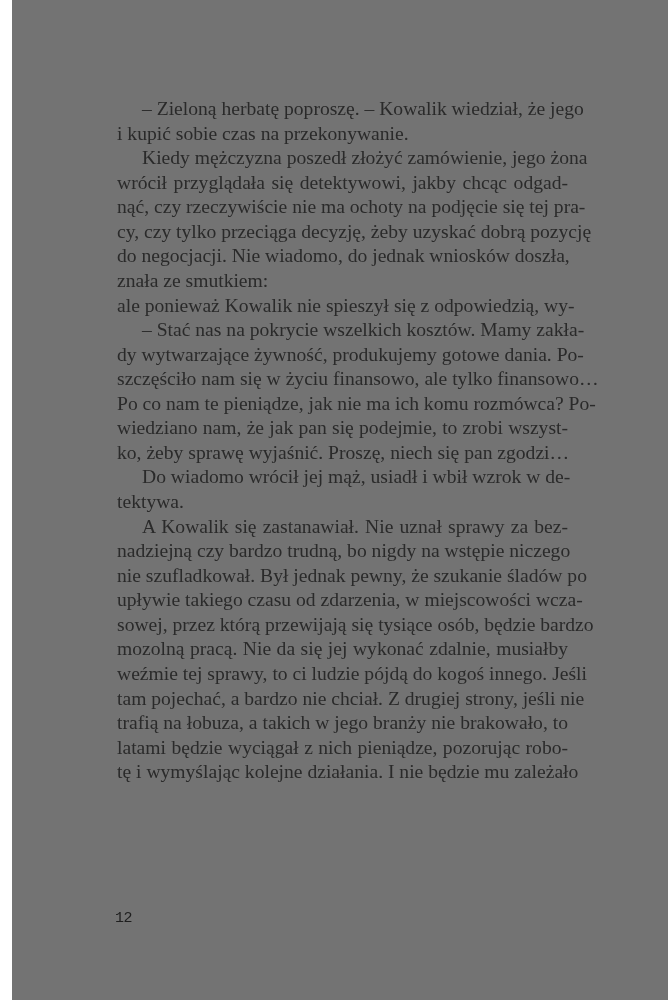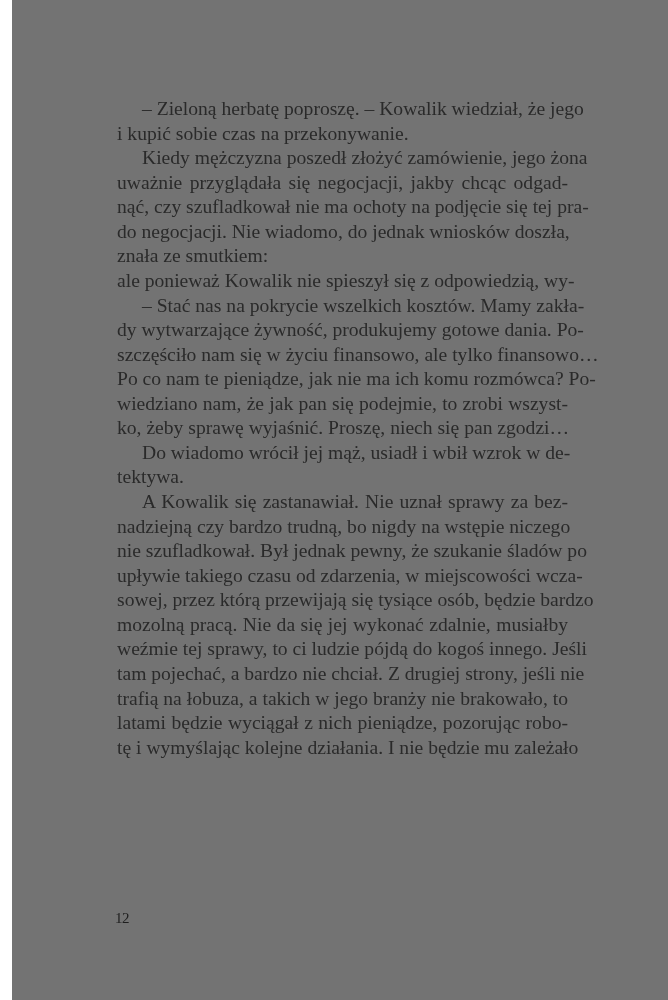--- a/index.html
+++ b/index.html
@@ -42,42 +42,43 @@
   .line.last {
     text-align-last: left;
   }
   .line.indent {
     padding-left: 25px;
   }
   .page-number {
     position: absolute;
     left: 103px;
     top: 910px;
-    font-family: Liberation Serif, serif;
+    font-family: Liberation Mono, monospace;
     font-size: 15px;
     font-weight: 500;
     color: #1e1e1e;
     letter-spacing: -0.5px;
   }
 </style>
 </head>
 <body>
 
 <div class="page">
   <div class="text-block">
 
     <div>
       <span class="line indent">– Zieloną herbatę poproszę. – Kowalik wiedział, że jego</span>
       <span class="line last">i kupić sobie czas na przekonywanie.</span>
     </div>
 
     <div>
       <span class="line indent">Kiedy mężczyzna poszedł złożyć zamówienie, jego żona</span>
-      <span class="line">uważnie przyglądała się negocjacji, jakby chcąc odgad-</span>
-      <span class="line">nąć, czy szufladkował nie ma ochoty na podjęcie się tej pra-</span>
+      <span class="line">wrócił przyglądała się detektywowi, jakby chcąc odgad-</span>
+      <span class="line">nąć, czy rzeczywiście nie ma ochoty na podjęcie się tej pra-</span>
+      <span class="line">cy, czy tylko przeciąga decyzję, żeby uzyskać dobrą pozycję</span>
       <span class="line">do negocjacji. Nie wiadomo, do jednak wniosków doszła,</span>
       <span class="line last">znała ze smutkiem:</span>
       <span class="line">ale ponieważ Kowalik nie spieszył się z odpowiedzią, wy-</span>
     </div>
 
     <div>
       <span class="line indent">– Stać nas na pokrycie wszelkich kosztów. Mamy zakła-</span>
       <span class="line">dy wytwarzające żywność, produkujemy gotowe dania. Po-</span>
       <span class="line">szczęściło nam się w życiu finansowo, ale tylko finansowo…</span>
       <span class="line">Po co nam te pieniądze, jak nie ma ich komu rozmówca? Po-</span>

